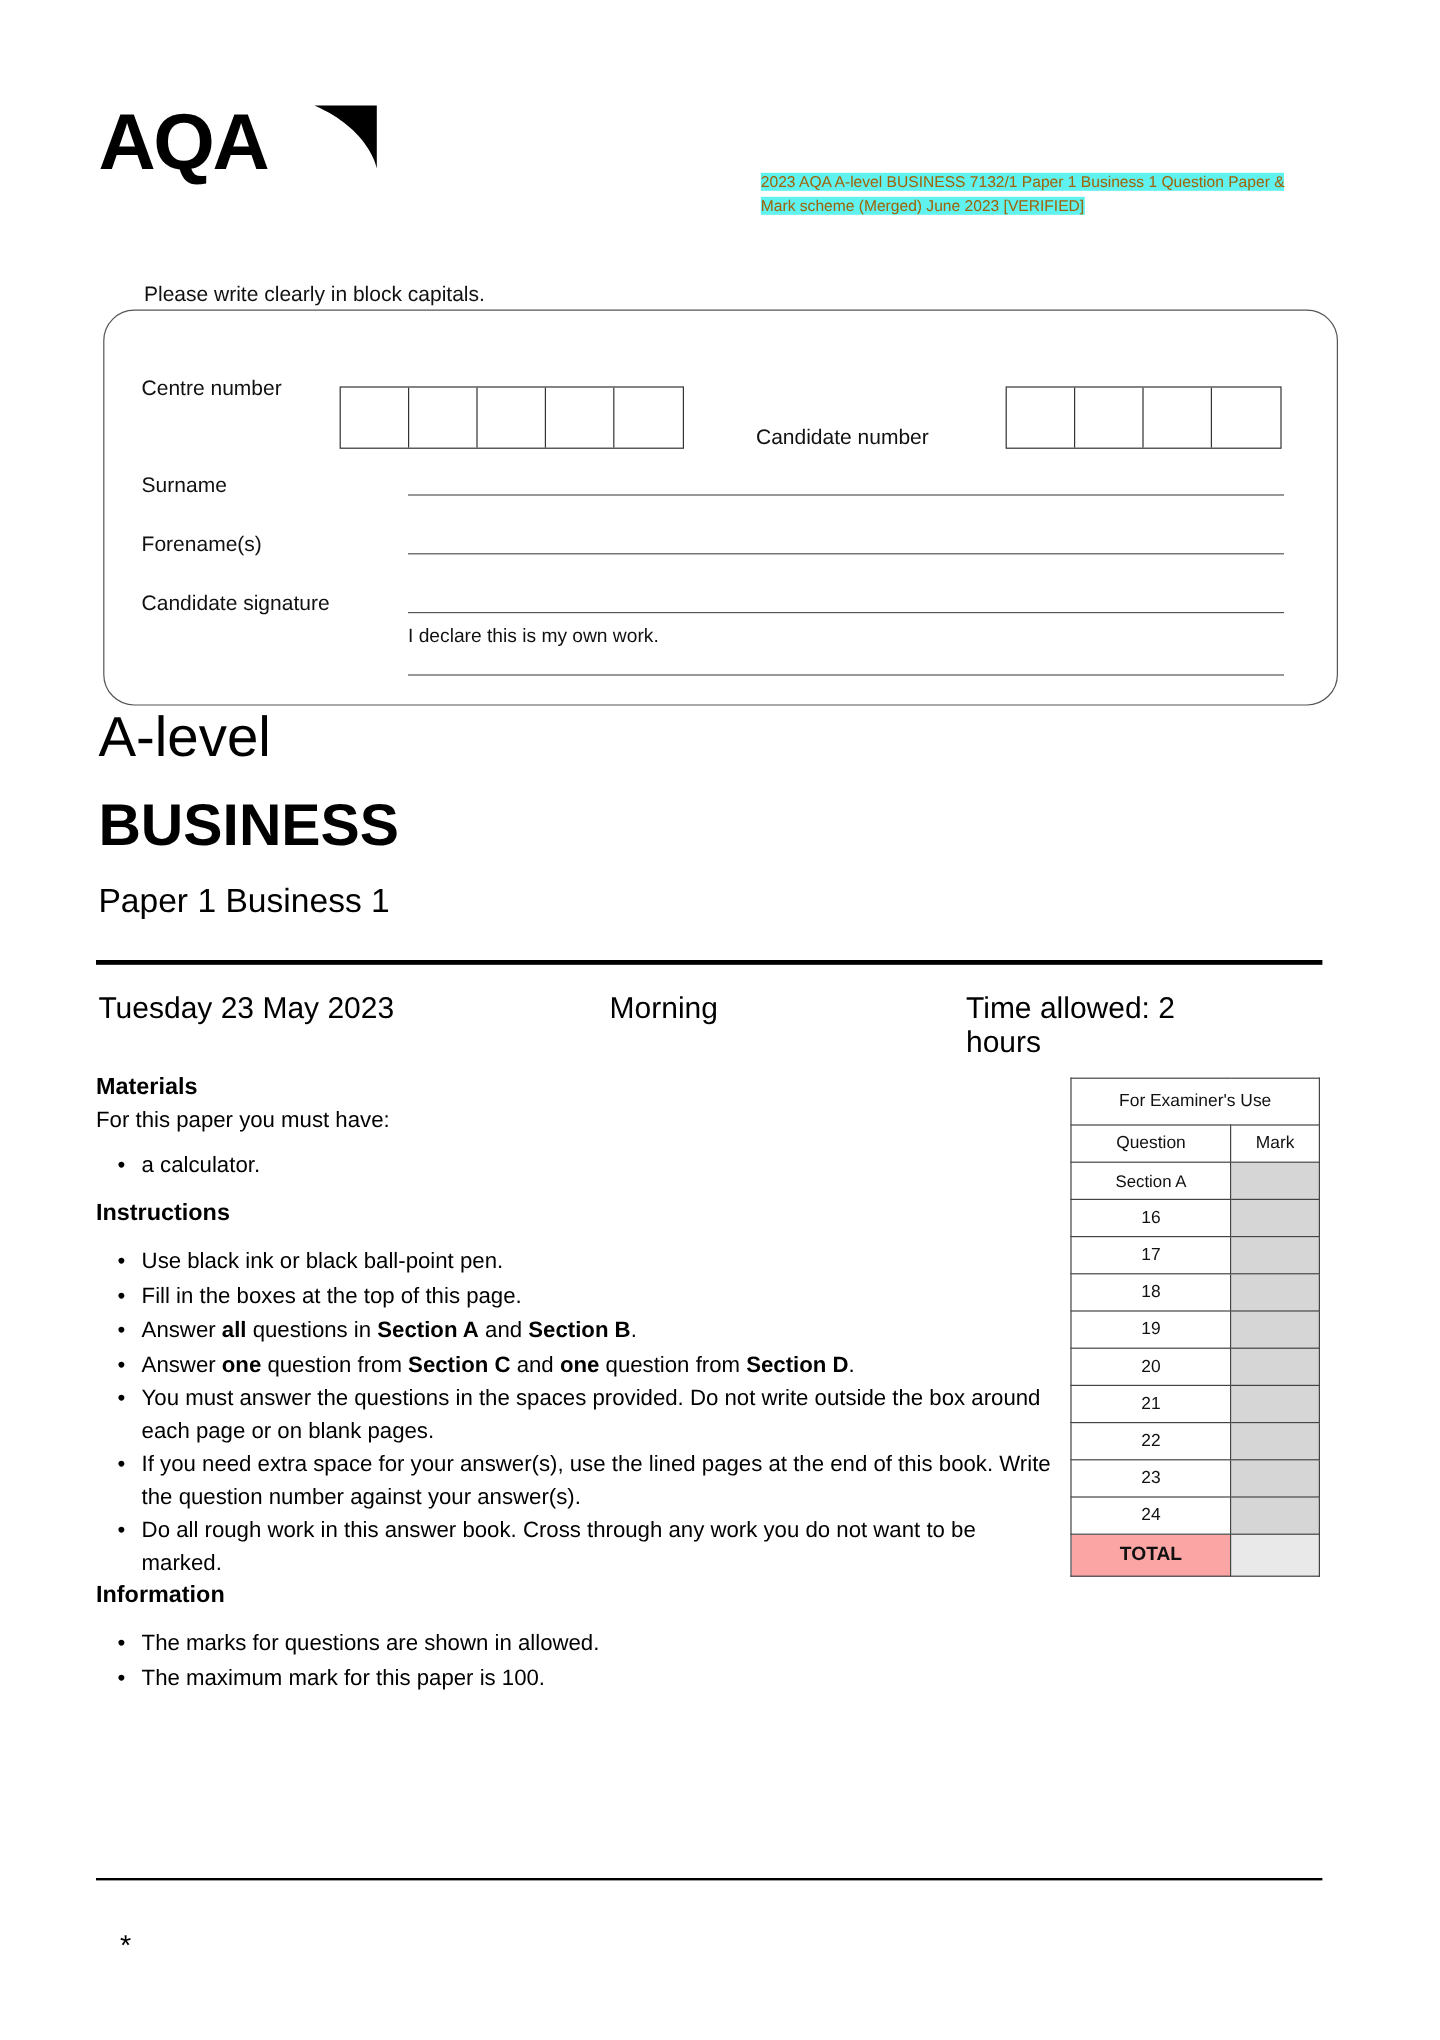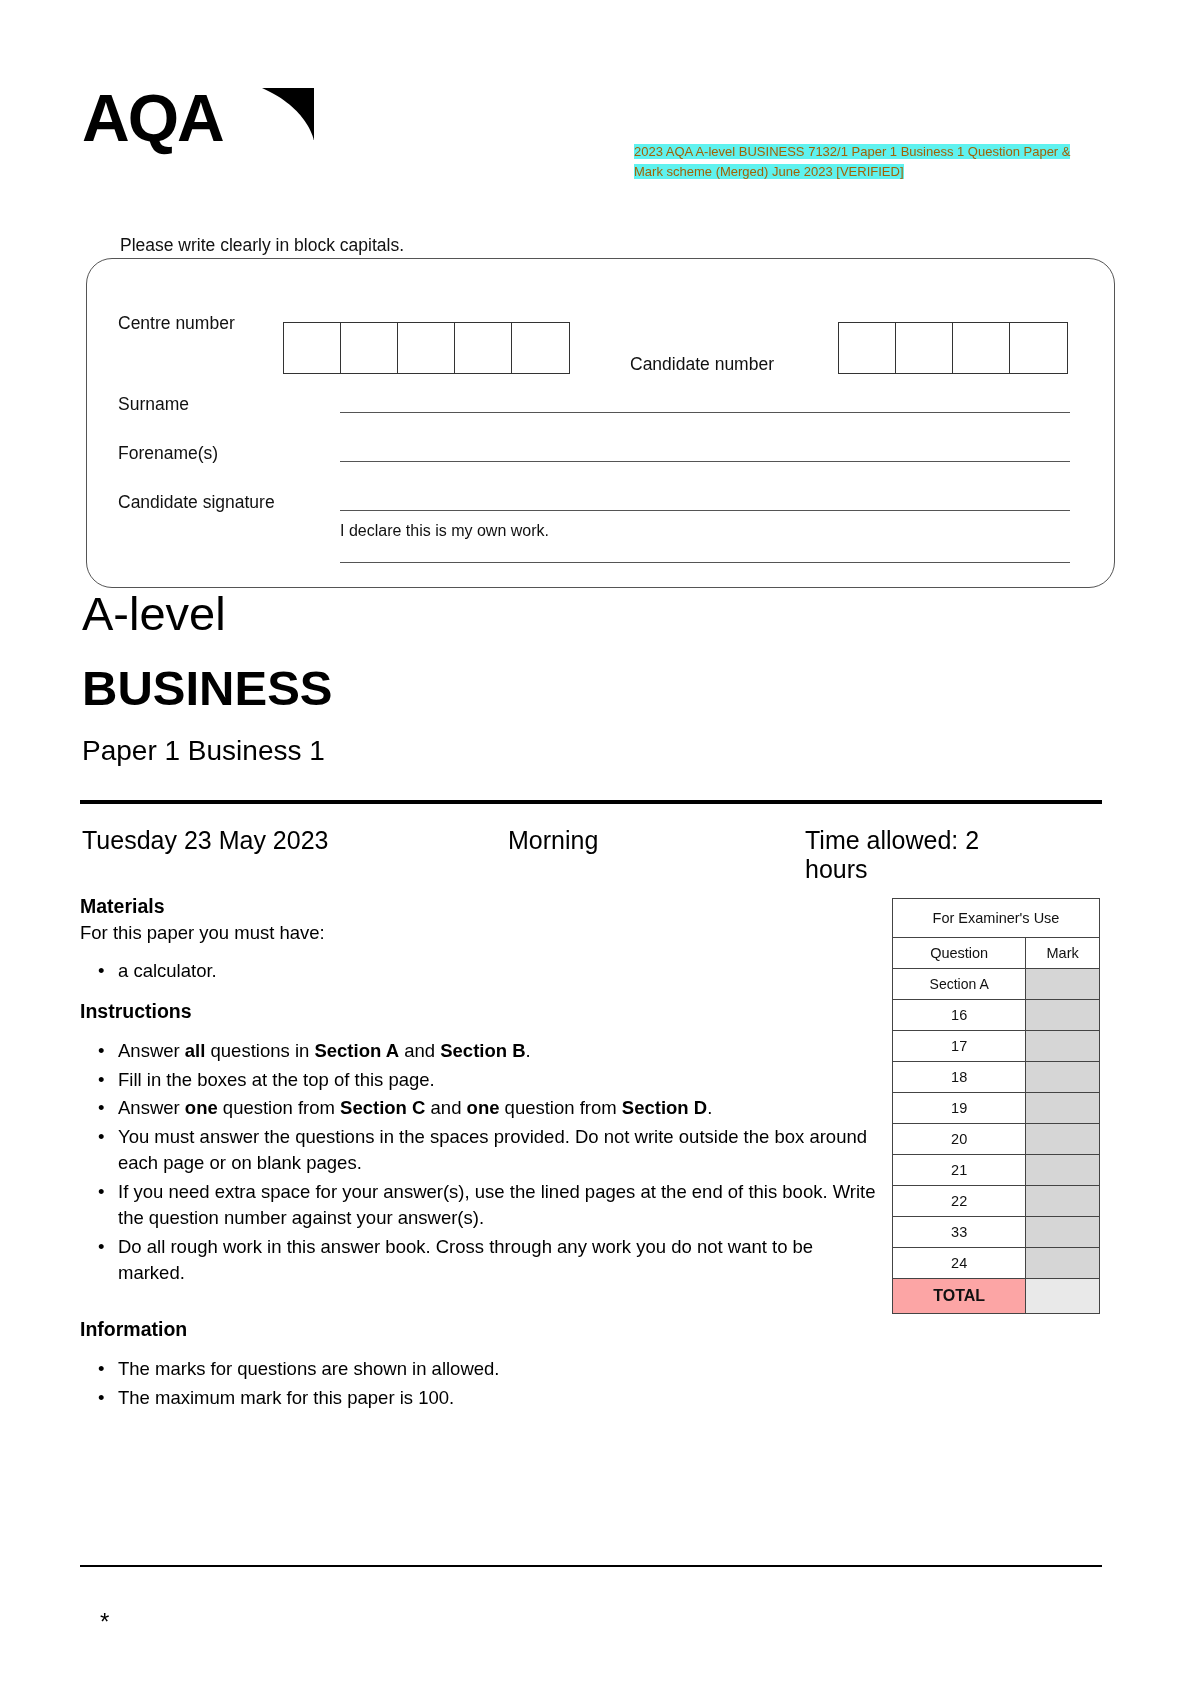--- a/index.html
+++ b/index.html
@@ -321,22 +321,23 @@
   <div class="datebar db-allow">Time allowed: 2 hours</div>
 
   <div class="h-sec h-materials">Materials</div>
   <div class="p-line p-materials-sub">For this paper you must have:</div>
   <ul class="bullets b-materials">
       <li>a calculator.</li>
     </ul>
 
   <div class="h-sec h-instructions">Instructions</div>
   <ul class="bullets b-instructions">
+      <li>Use black ink or black ball-point pen.</li>
+      <li>Fill in the boxes at the top of this page.</li>
       <li>Answer <b>all</b> questions in <b>Section A</b> and <b>Section B</b>.</li>
-      <li>Fill in the boxes at the top of this page.</li>
       <li>Answer <b>one</b> question from <b>Section C</b> and <b>one</b> question from <b>Section D</b>.</li>
       <li>You must answer the questions in the spaces provided. Do not write outside the box around each page or on blank pages.</li>
       <li>If you need extra space for your answer(s), use the lined pages at the end of this book. Write the question number against your answer(s).</li>
       <li>Do all rough work in this answer book. Cross through any work you do not want to be marked.</li>
     </ul>
 
   <div class="h-sec h-information">Information</div>
   <ul class="bullets b-information">
       <li>The marks for questions are shown in allowed.</li>
       <li>The maximum mark for this paper is 100.</li>
@@ -377,21 +378,21 @@
       </tr>
       <tr>
         <td>21</td>
         <td class="shade"></td>
       </tr>
       <tr>
         <td>22</td>
         <td class="shade"></td>
       </tr>
       <tr>
-        <td>33</td>
+        <td>23</td>
         <td class="shade"></td>
       </tr>
       <tr>
         <td>24</td>
         <td class="shade"></td>
       </tr>
       <tr>
         <td class="total">TOTAL</td>
         <td class="totalval"></td>
       </tr>

